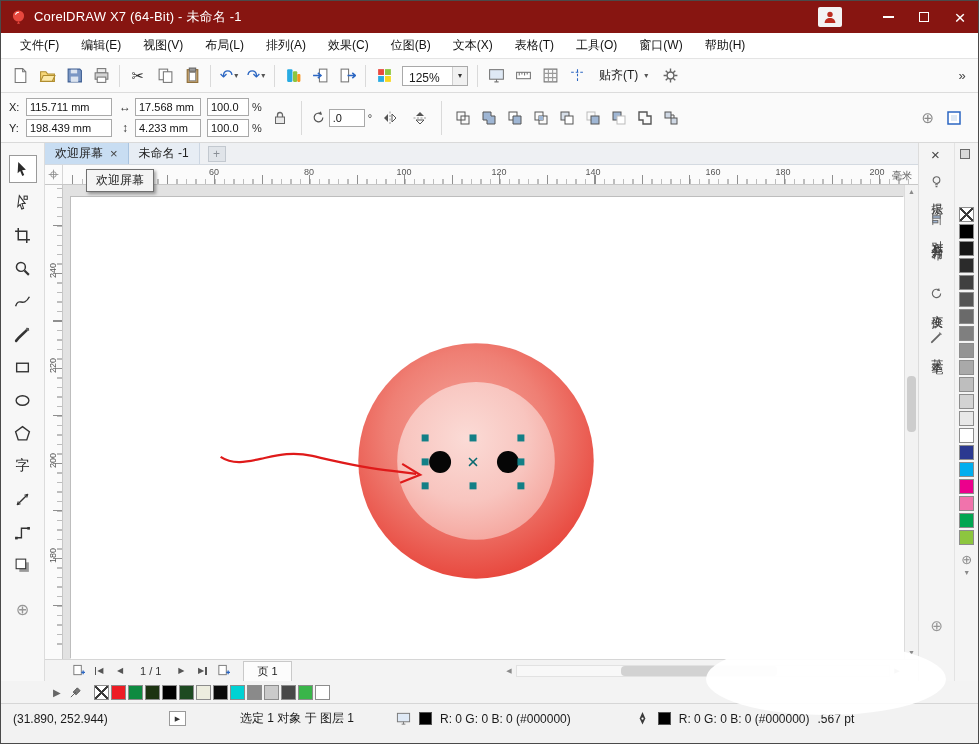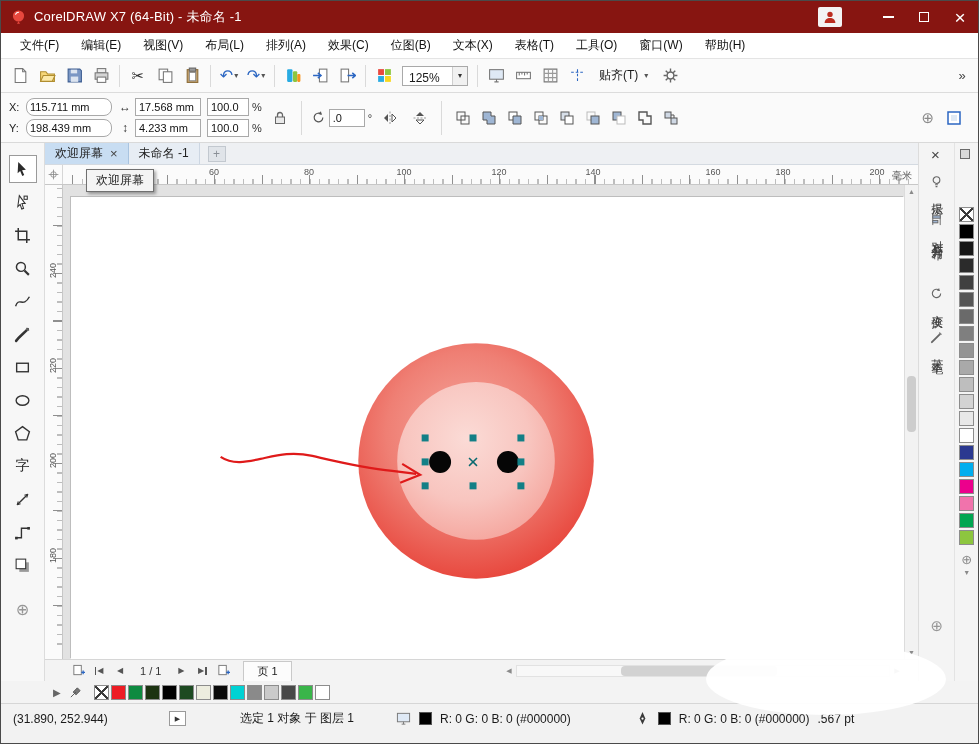--- a/index.html
+++ b/index.html
@@ -36,21 +36,21 @@
   .snap-btn { height:22px; display:flex; align-items:center; gap:5px; padding:0 8px; font-size:12px; }
   .tspacer { flex:1; }
   .overflow-btn { width:20px; height:24px; display:flex; align-items:center; justify-content:center; color:#444; font-size:13px; }
 
   
   .propbar { height:50px; background:#fafafa; border-bottom:1px solid #d9d9d9; display:flex; align-items:center; padding:0 8px; gap:6px; }
   .pb-col { display:flex; flex-direction:column; gap:3px; }
   .pb-row { display:flex; align-items:center; gap:3px; }
   .pb-label { font-size:11px; color:#222; width:14px; }
   input.pb-input { height:18px; border:1px solid #a9a9a9; background:#fff; font:11px "Liberation Sans","DejaVu Sans",sans-serif; padding:0 3px; color:#111; }
-  .w86 { width:86px;border-radius:8px; } .w66 { width:66px; } .w42 { width:42px; } .w36 { width:36px; }
+  .w86 { width:86px; } .w66 { width:66px; } .w42 { width:42px; } .w36 { width:36px; }
   .pb-ic { font-size:12px; color:#333; width:14px; text-align:center; }
   .pb-unit { font-size:11px; color:#333; }
   .pb-btn { width:24px; height:24px; display:flex; align-items:center; justify-content:center; border:1px solid transparent; border-radius:2px; }
   .pb-btn svg { width:16px; height:16px; }
   .sep-v { width:1px; height:34px; background:#dadada; margin:0 3px; flex:none; }
   .arr-group { display:flex; gap:2px; }
   .pb-end { margin-left:auto; display:flex; align-items:center; gap:8px; padding-right:4px; }
   .pb-plus { color:#8a8a8a; font-size:15px; }
 
   

